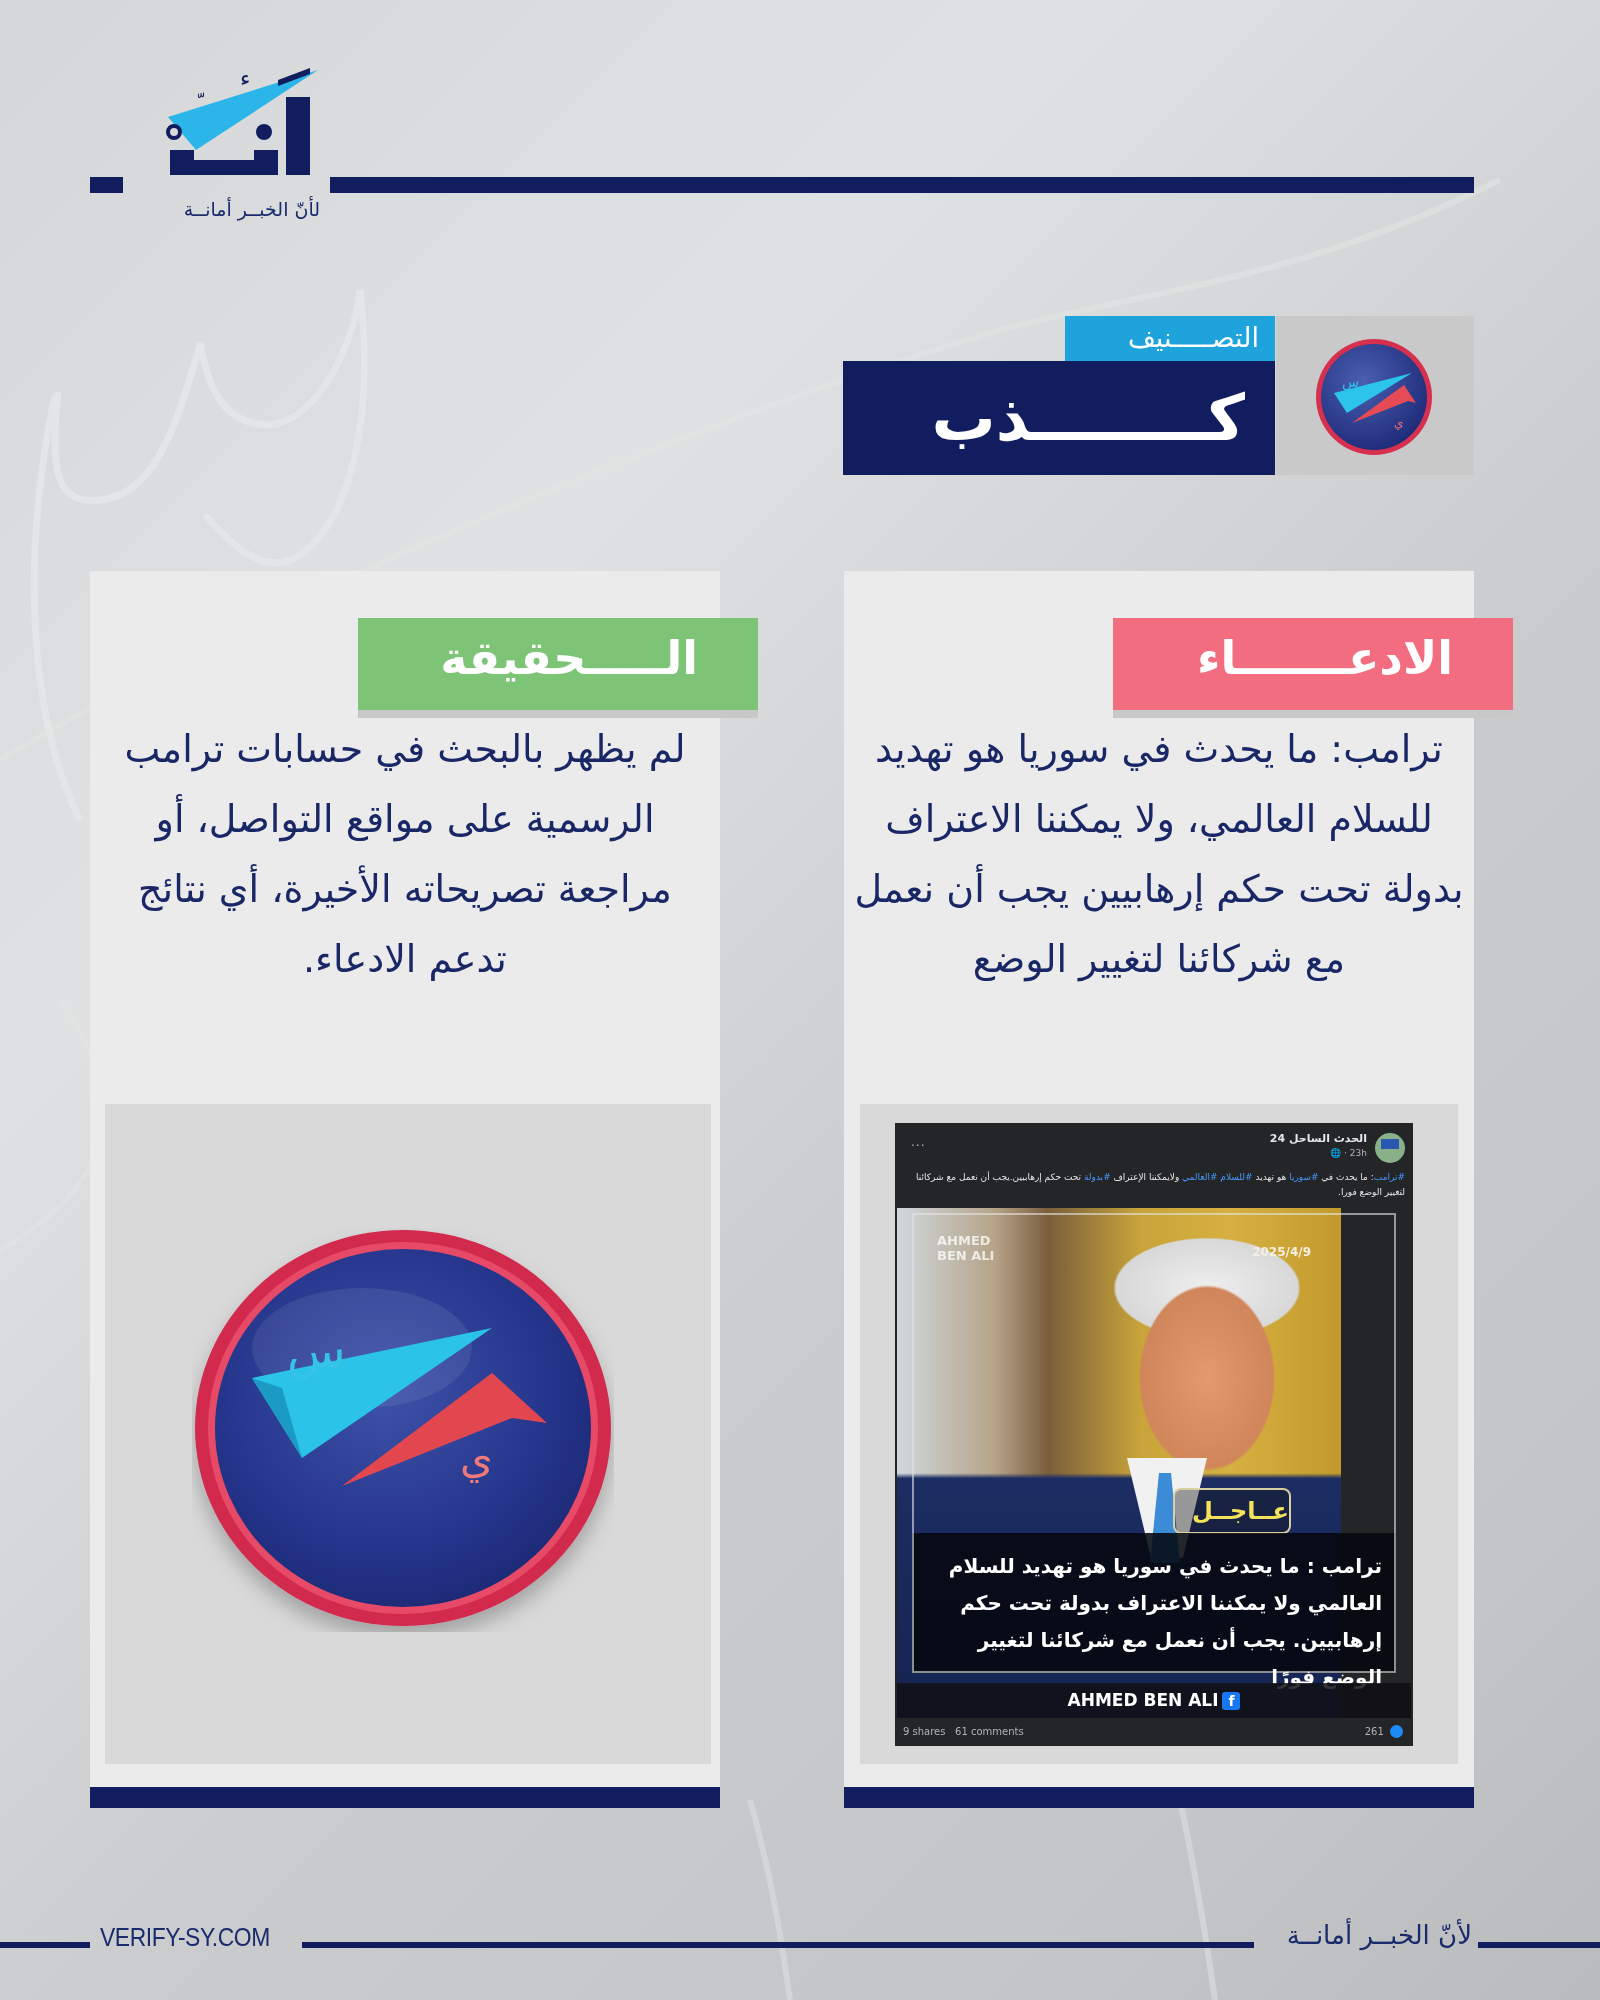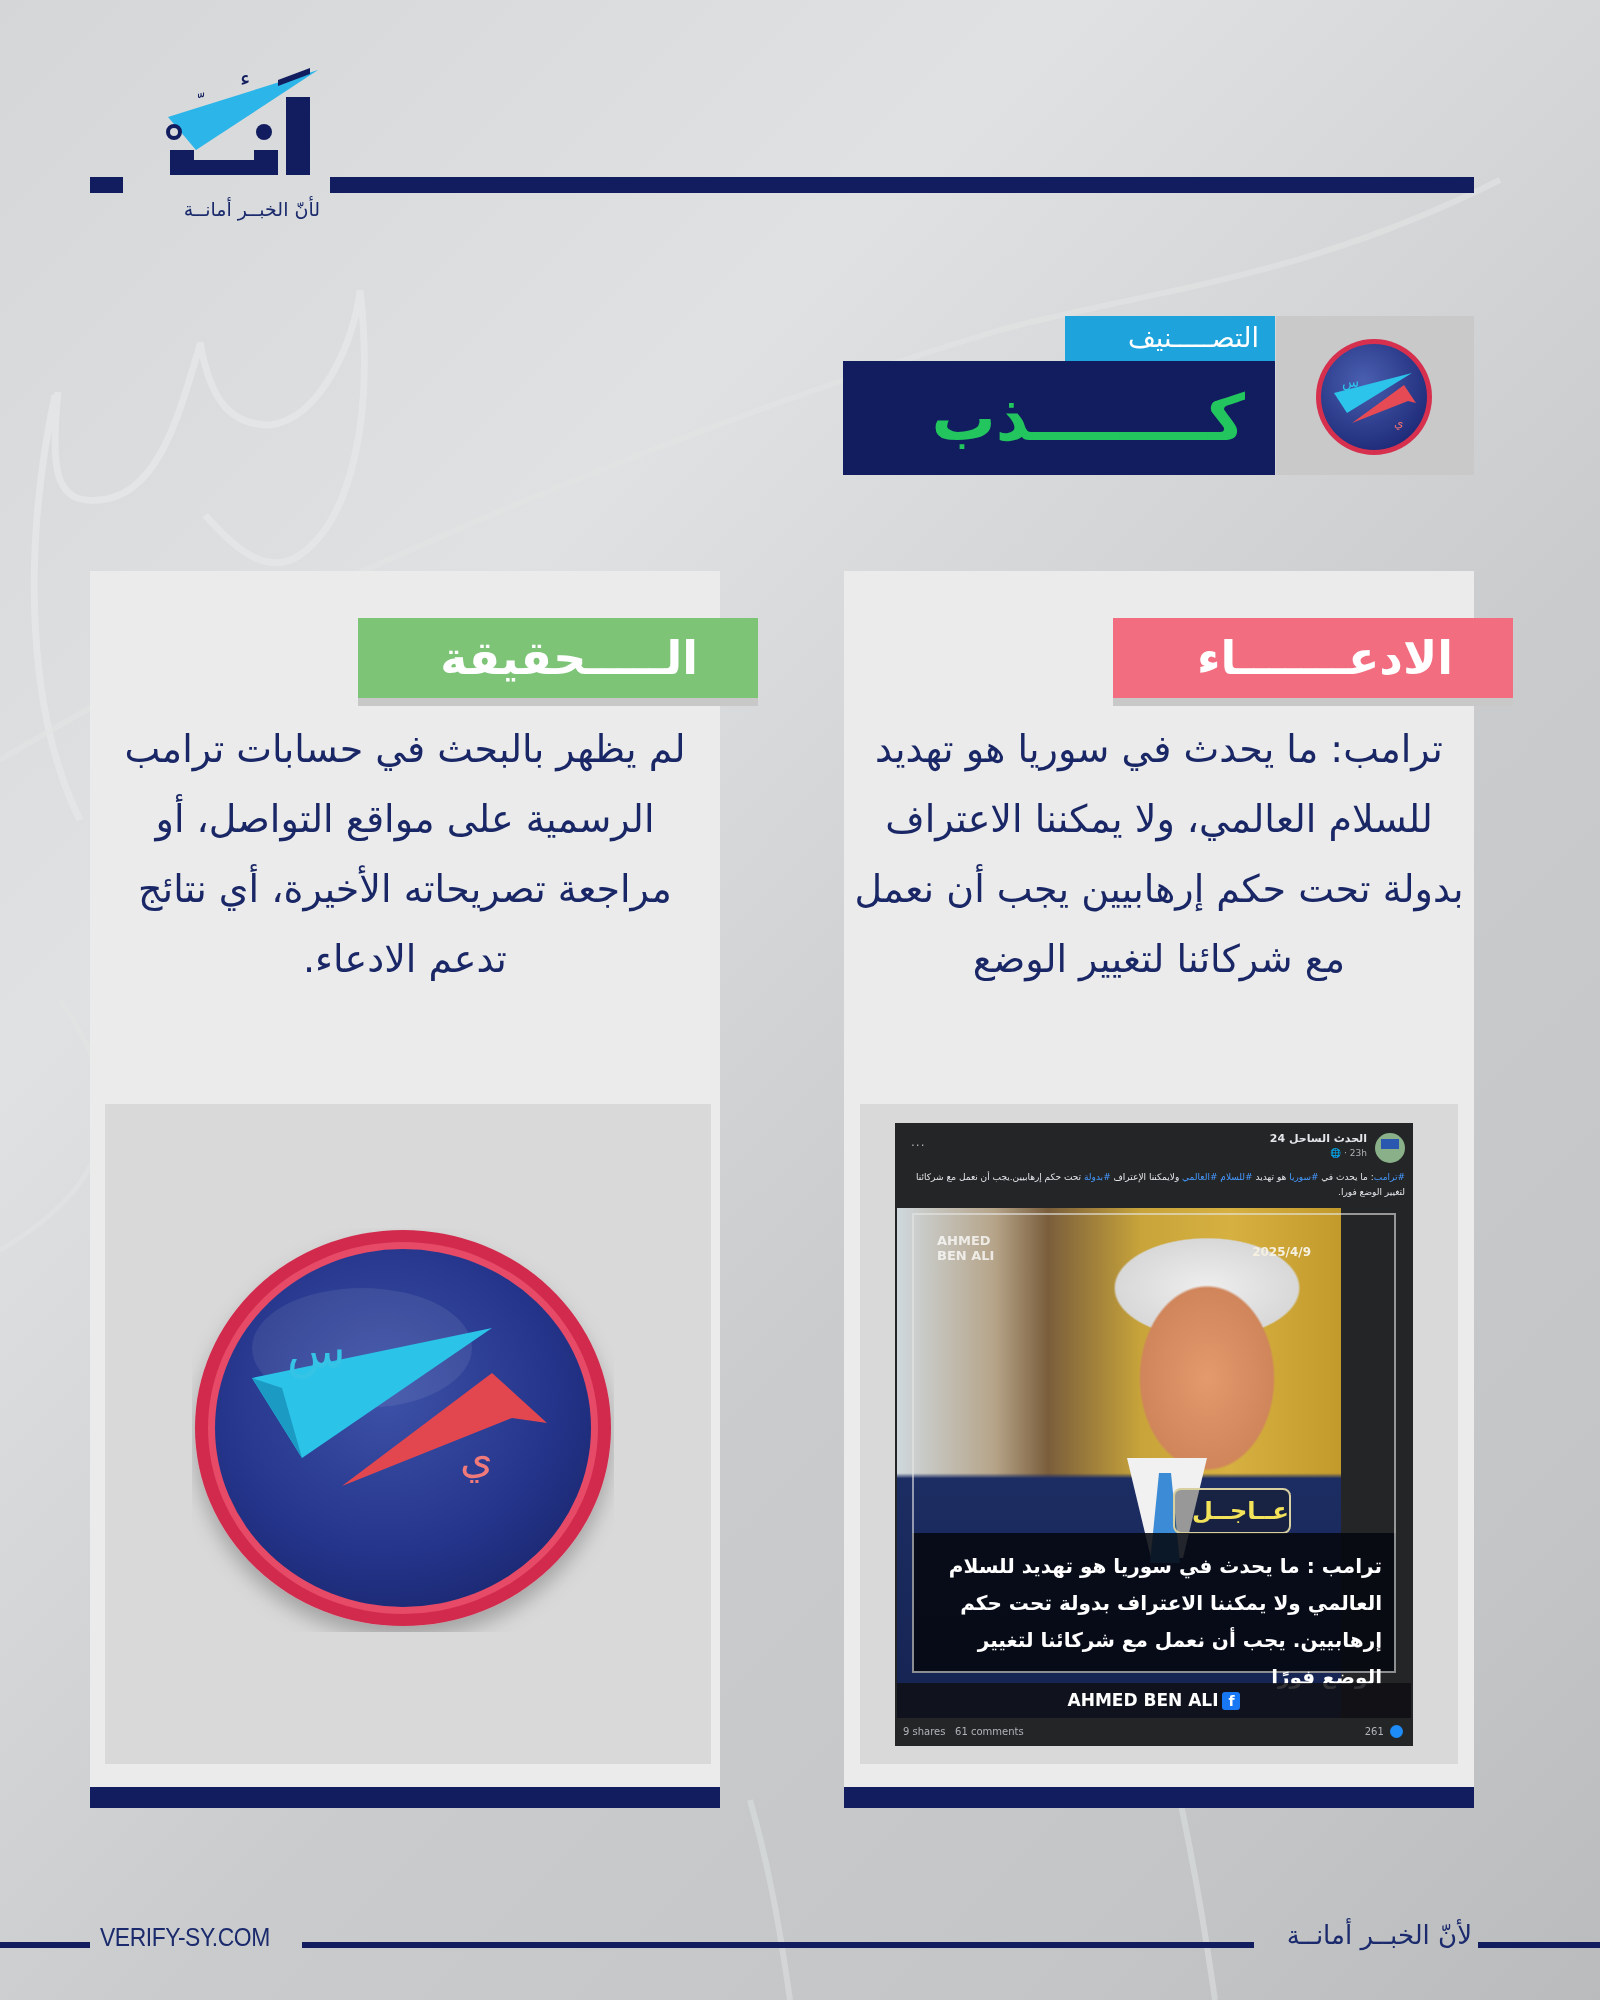--- a/index.html
+++ b/index.html
@@ -17,33 +17,33 @@
 
   
   .logo-dash { left: 90px; top: 177px; width: 33px; height: 16px; }
   .header-bar { left: 330px; top: 177px; width: 1144px; height: 16px; }
   .logo { left: 128px; top: 62px; width: 198px; height: 130px; }
   .logo-tagline { left: 140px; top: 198px; width: 180px; font-size: 19px; color: #1a2a6c; direction: rtl; text-align: right; letter-spacing: 1px; }
 
   
   .class-box { left: 1276px; top: 316px; width: 198px; height: 159px; background: #c9c9c9; }
   .class-badge-small { left: 1065px; top: 316px; width: 210px; height: 45px; background: #1ea3dc; color: #fff; font-size: 27px; direction: rtl; text-align: right; padding-right: 16px; line-height: 44px; }
-  .class-verdict { left: 843px; top: 361px; width: 432px; height: 114px; color: #22c55e; font-size: 64px; font-weight: bold; direction: rtl; text-align: right; padding-right: 30px; line-height: 114px; }
+  .class-verdict { left: 843px; top: 361px; width: 432px; height: 114px; color: #ffffff; font-size: 64px; font-weight: bold; direction: rtl; text-align: right; padding-right: 30px; line-height: 114px; }
   .class-seal { left: 1312px; top: 335px; width: 124px; height: 124px; }
 
   
   .panel { top: 571px; height: 1217px; background: #ebebeb; }
   .panel-left { left: 90px; width: 630px; }
   .panel-right { left: 844px; width: 630px; }
   .panel-bar { top: 1787px; height: 21px; }
   .bar-left { left: 90px; width: 630px; }
   .bar-right { left: 844px; width: 630px; }
 
   .label {
-    height: 80px; color: #fff; font-weight: bold; font-size: 46px;
+    height: 92px; color: #fff; font-weight: bold; font-size: 46px;
     direction: rtl; text-align: right; line-height: 80px; padding-right: 60px;
     box-shadow: 0 8px 0 #c8c8c8;
   }
   .label-claim { left: 1113px; top: 618px; width: 400px; background: #f26d7f; }
   .label-truth { left: 358px; top: 618px; width: 400px; background: #7dc477; }
 
   .body-text {
     color: #1a2766; font-size: 38px; line-height: 70px; direction: rtl; text-align: center;
   }
   .text-claim { left: 848px; top: 714px; width: 622px; }

